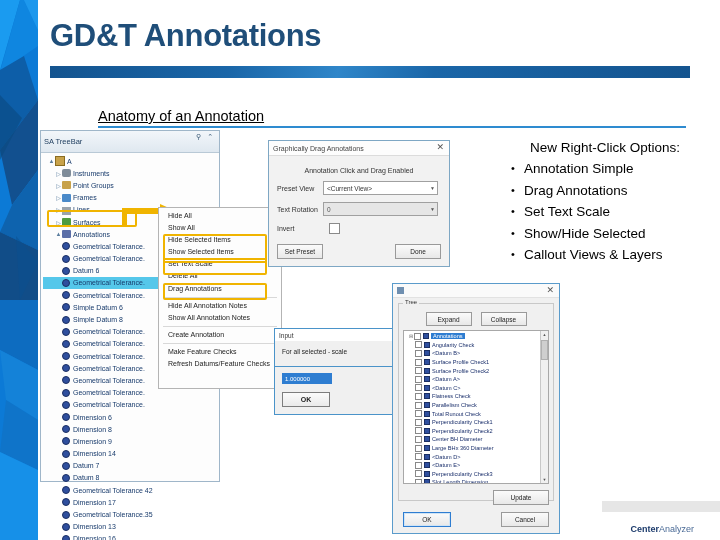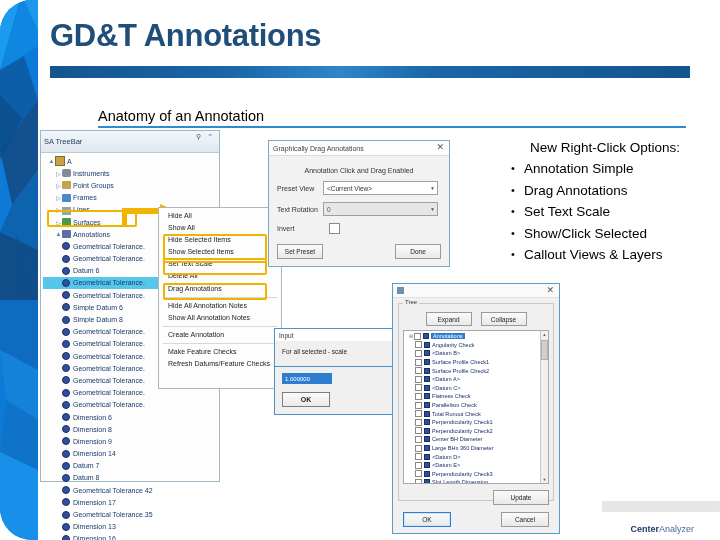--- a/index.html
+++ b/index.html
@@ -1,41 +1,41 @@
 <!DOCTYPE html>
 <html><head>
 <meta charset="utf-8">
 <style>
   html,body{margin:0;padding:0;}
   body{
     width:720px;height:540px;overflow:hidden;background:#ffffff;
     font-family:"Liberation Sans", sans-serif;
     position:relative;
   }
-  .slide{position:absolute;inset:0;background:#fff;overflow:hidden;border-radius:32px;}
+  .slide{position:absolute;inset:0;background:#fff;overflow:hidden;}
 
   
   .left-strip{position:absolute;left:0;top:0;width:38px;height:540px;overflow:hidden;}
   .left-strip svg{display:block;}
 
   
   .title{
     position:absolute;left:50px;top:18px;
     font-size:31px;font-weight:bold;color:#1F4E79;
     letter-spacing:-0.3px;white-space:nowrap;
   }
   .title-bar{
     position:absolute;left:50px;top:66px;width:640px;height:12px;
     background:linear-gradient(100deg,#14548f 0%,#1a66a8 28%,#2f86c9 45%,#1a66a8 60%,#14548f 100%);
   }
 
   
   .subhead{
     position:absolute;left:98px;top:108px;
-    font-size:14.5px;color:#000;white-space:nowrap;
+    font-size:14.5px;color:#000;white-space:nowrap;text-decoration:underline;
   }
   .subhead-rule{
     position:absolute;left:98px;top:126px;width:588px;height:2px;background:#2e8bd0;
   }
 
   
   .treebar{
     position:absolute;left:40px;top:130px;width:178px;height:350px;
     background:#fdfdfd;border:1px solid #9fb6c9;
     font-size:7px;color:#173a6b;
@@ -576,21 +576,21 @@
         <div class="rli">
           <span class="rb">•</span>
           <span>Drag Annotations</span>
         </div>
         <div class="rli">
           <span class="rb">•</span>
           <span>Set Text Scale</span>
         </div>
         <div class="rli">
           <span class="rb">•</span>
-          <span>Show/Click Selected</span>
+          <span>Show/Hide Selected</span>
         </div>
         <div class="rli">
           <span class="rb">•</span>
           <span>Callout Views &amp; Layers</span>
         </div>
       </div>
   </div>
 
   <div class="logo-bar"></div>
   <div class="logo-txt">

